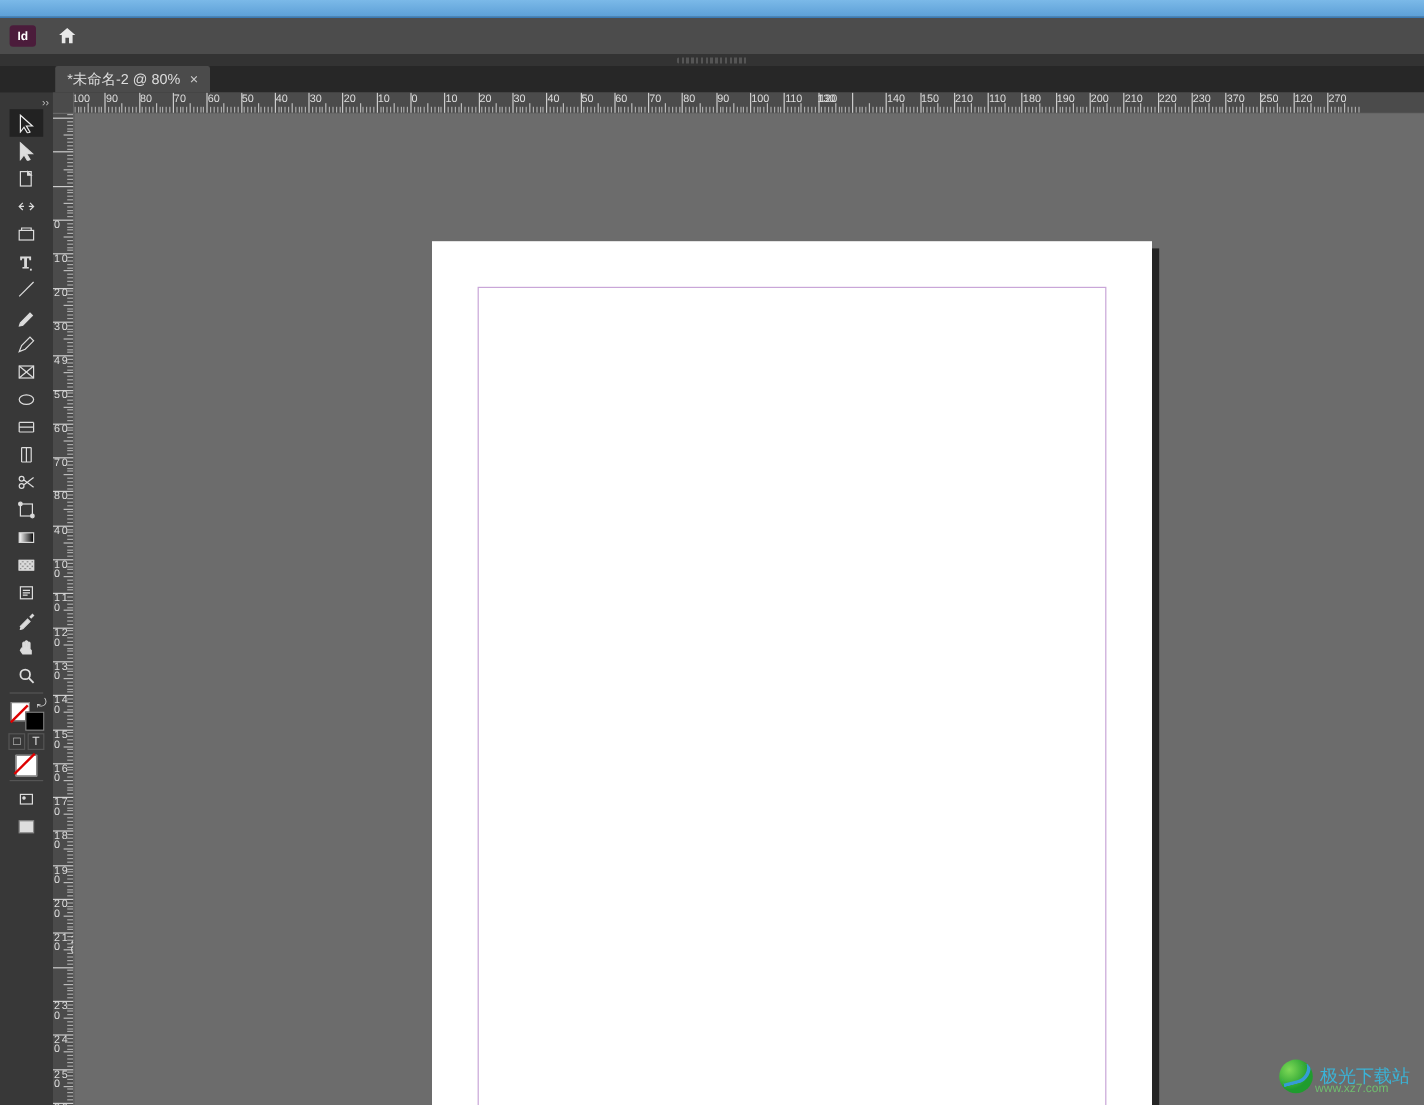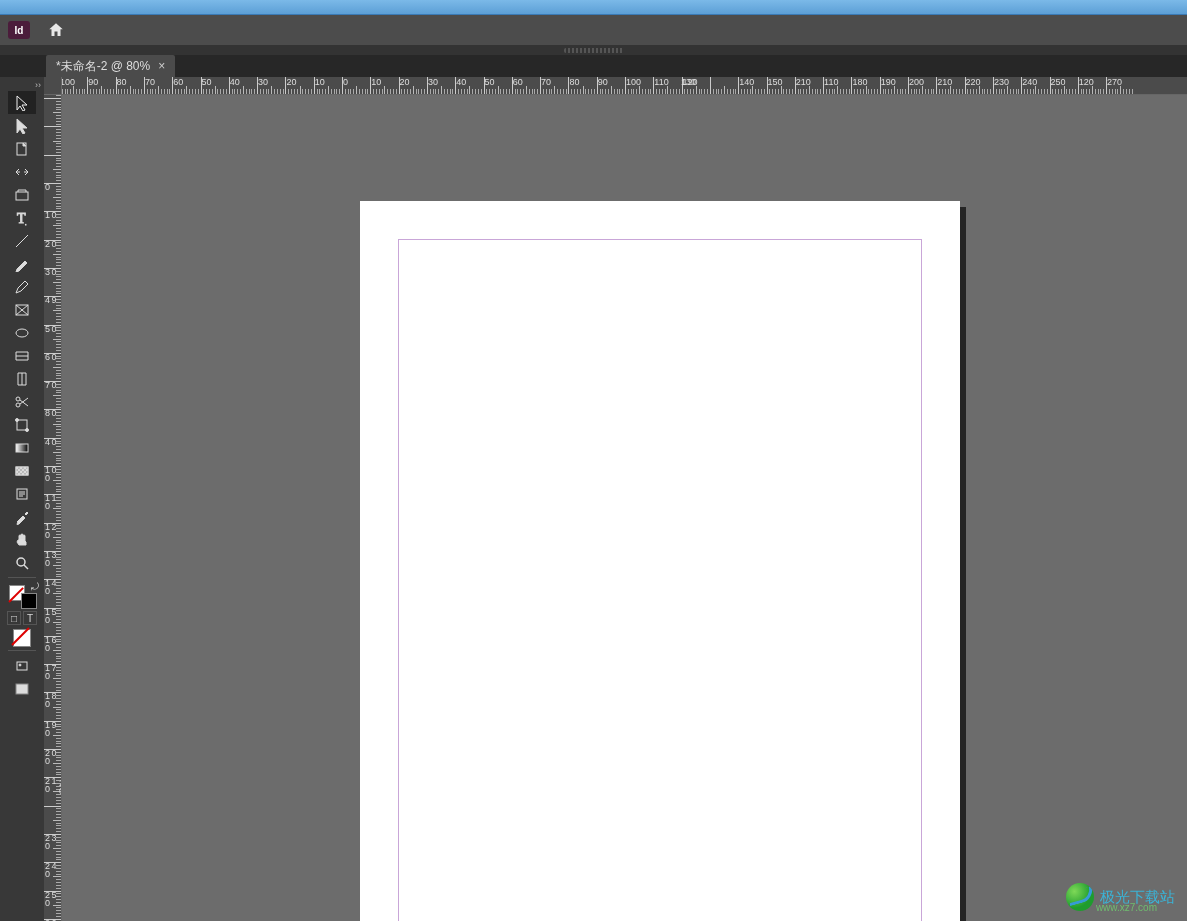--- a/index.html
+++ b/index.html
@@ -618,21 +618,21 @@
           <div class="tick-minor" style="left: 933.73px;"></div>
           <div class="tick-minor" style="left: 936.56px;"></div>
           <div class="tick-minor" style="left: 939.39px;"></div>
           <div class="tick-minor" style="left: 942.22px;"></div>
           <div class="tick-med" style="left: 945.05px;"></div>
           <div class="tick-minor" style="left: 947.88px;"></div>
           <div class="tick-minor" style="left: 950.71px;"></div>
           <div class="tick-minor" style="left: 953.54px;"></div>
           <div class="tick-minor" style="left: 956.37px;"></div>
           <div class="tick-major" style="left: 959.2px;"></div>
-          <div class="lbl" style="left: 959.2px;">240</div>
+          <div class="lbl" style="left: 959.2px;">370</div>
           <div class="tick-minor" style="left: 962.03px;"></div>
           <div class="tick-minor" style="left: 964.86px;"></div>
           <div class="tick-minor" style="left: 967.69px;"></div>
           <div class="tick-minor" style="left: 970.52px;"></div>
           <div class="tick-med" style="left: 973.35px;"></div>
           <div class="tick-minor" style="left: 976.18px;"></div>
           <div class="tick-minor" style="left: 979.01px;"></div>
           <div class="tick-minor" style="left: 981.84px;"></div>
           <div class="tick-minor" style="left: 984.67px;"></div>
           <div class="tick-major" style="left: 987.5px;"></div>

